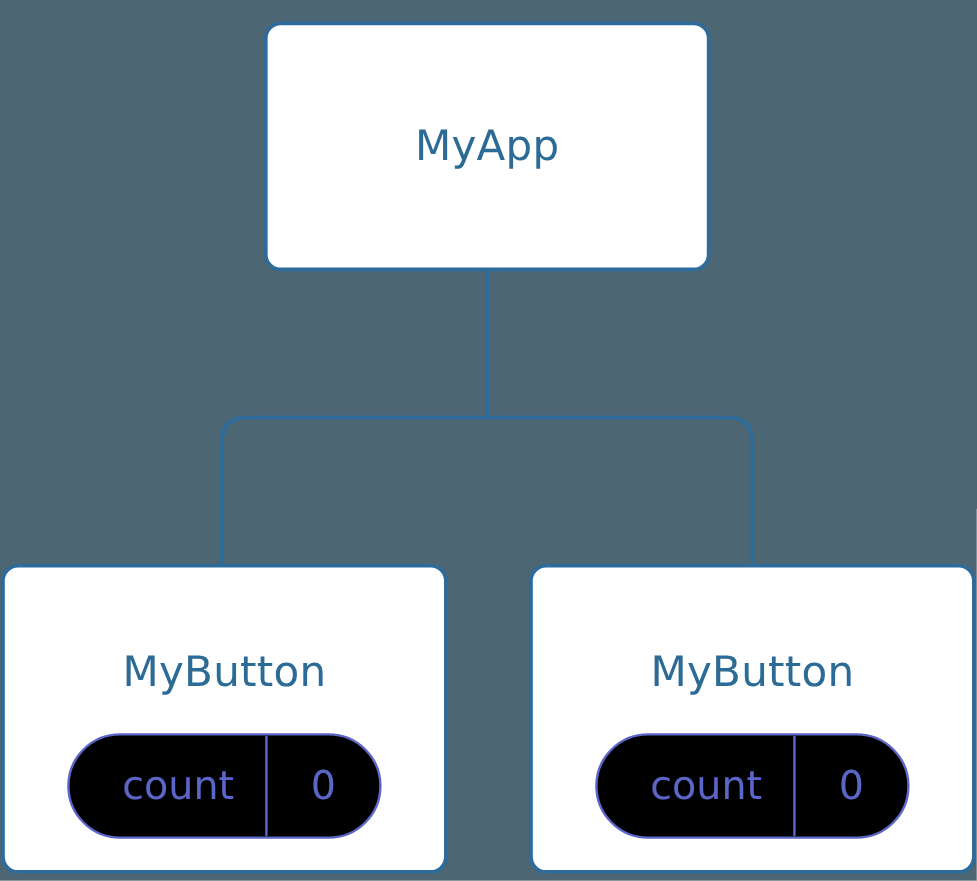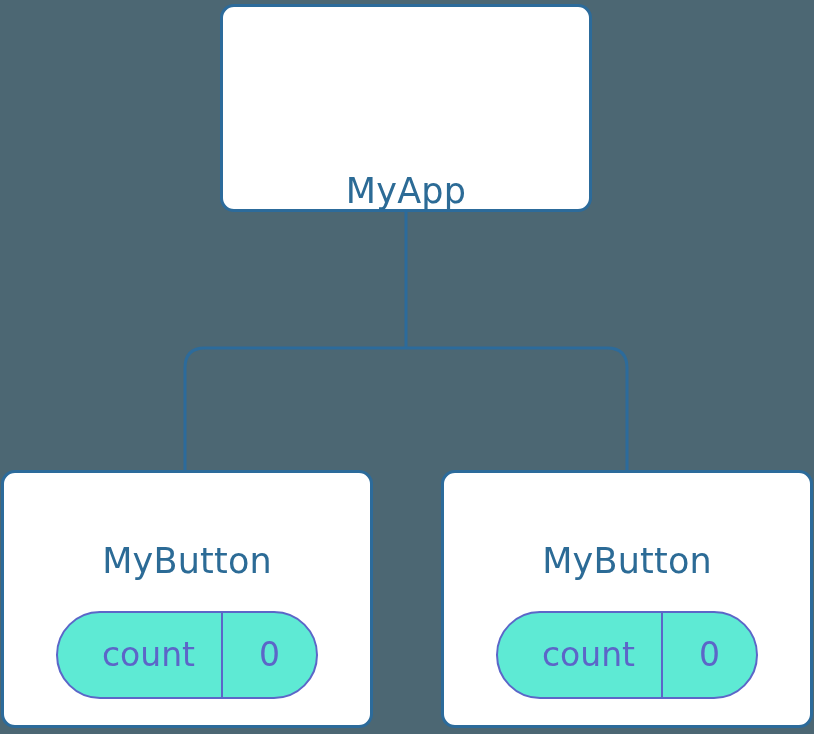--- a/index.html
+++ b/index.html
@@ -40,24 +40,24 @@
     border: 3px solid #2c6b9b;
     border-radius: 14px;
     box-sizing: border-box;
     display: flex;
     flex-direction: column;
     align-items: center;
   }
 
   .node-root {
     left: 220px;
-    top: 4px;
+    top: 18px;
     width: 372px;
     height: 208px;
-    justify-content: flex-end;
+    justify-content: center;
   }
 
   .node-child {
     top: 470px;
     width: 372px;
     height: 258px;
     justify-content: center;
     padding-top: 44px;
   }
 
@@ -76,21 +76,21 @@
   
   .state-pill {
     margin-top: 32px;
     display: flex;
     align-items: stretch;
     height: 88px;
     border: 2px solid #5c66c8;
     border-radius: 44px;
     box-sizing: border-box;
     overflow: hidden;
-    background: #5eead4;
+    background: #000000;
   }
 
   .pill-key,
   .pill-val {
     display: flex;
     align-items: center;
     justify-content: center;
     color: #5c66c8;
     font-size: 33px;
     line-height: 1;

